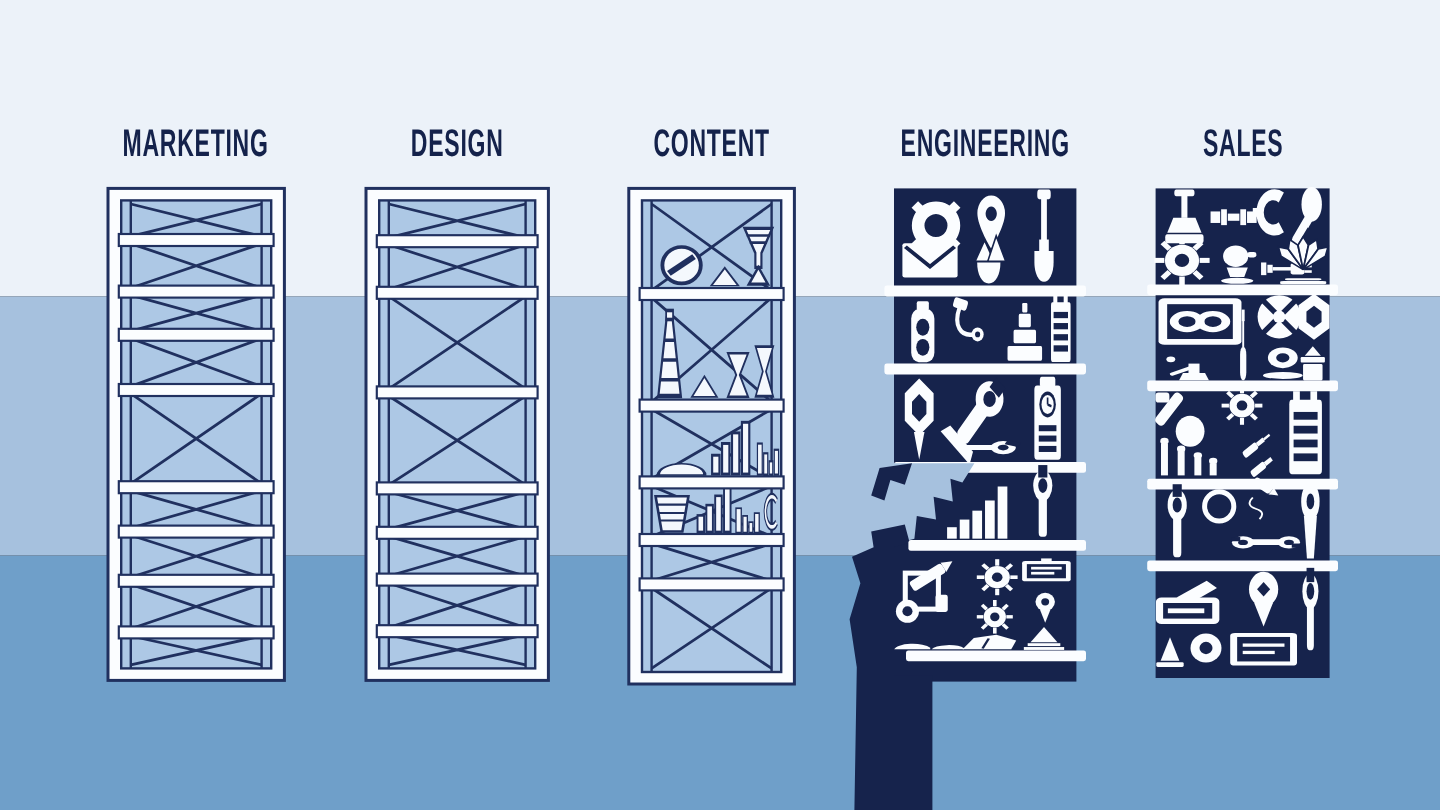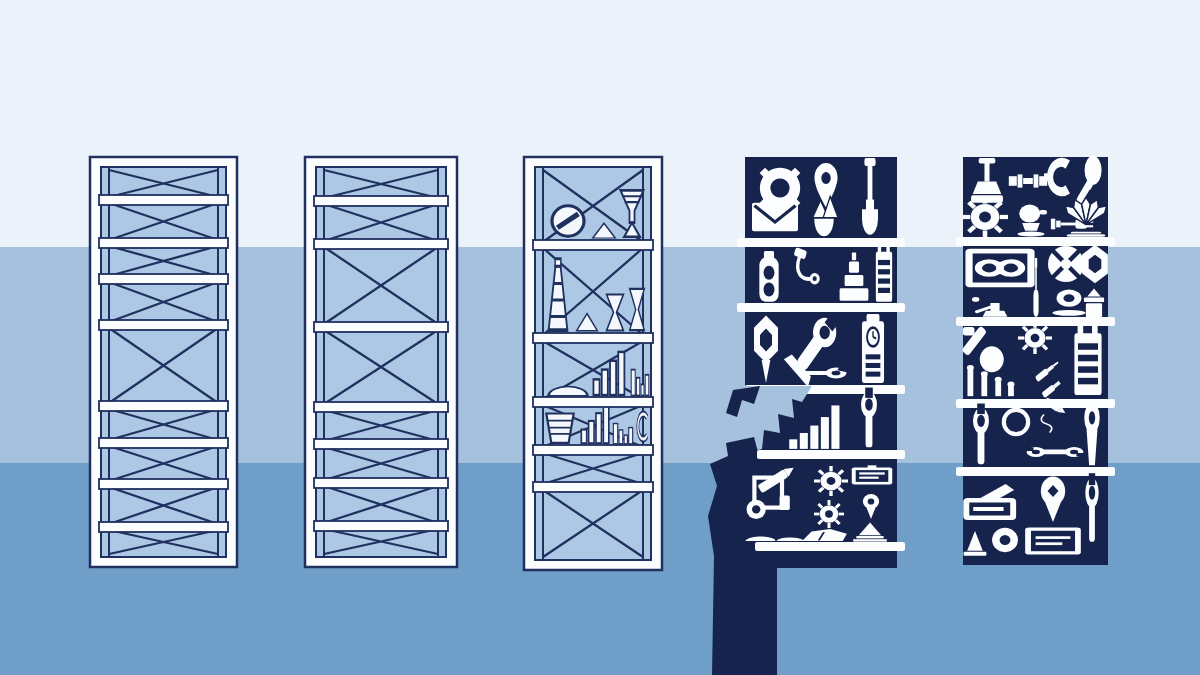--- a/index.html
+++ b/index.html
@@ -532,13 +532,20 @@
         </g>
         <g fill="#fbfdff" transform="translate(1024 524) scale(0.58 0.34)">
           <rect x="2" y="10" width="96" height="80" rx="7"></rect>
           <rect x="12" y="20" width="76" height="60" fill="#16234c"></rect>
           <rect x="20" y="36" width="60" height="8" fill="#fbfdff"></rect>
           <rect x="20" y="54" width="46" height="8" fill="#fbfdff"></rect>
         </g>
       </g>
     </svg>
 
+  <div class="labels">
+    <div class="shelf-label" style="left: 43px; color: rgb(20, 34, 75);">MARKETING</div>
+    <div class="shelf-label" style="left: 261px; color: rgb(20, 34, 75);">DESIGN</div>
+    <div class="shelf-label" style="left: 473px; color: rgb(20, 34, 75);">CONTENT</div>
+    <div class="shelf-label" style="left: 701px; color: rgb(20, 34, 75);">ENGINEERING</div>
+    <div class="shelf-label" style="left: 916px; color: rgb(20, 34, 75);">SALES</div>
+  </div>
 </div>
 
 </body></html>

